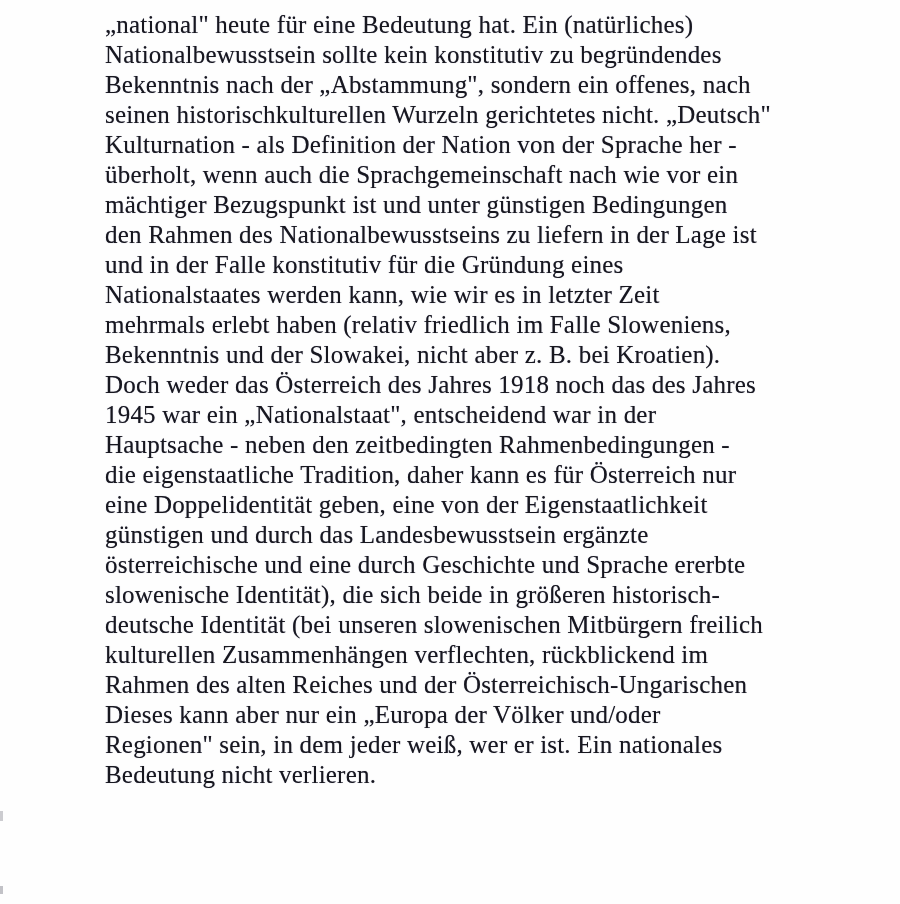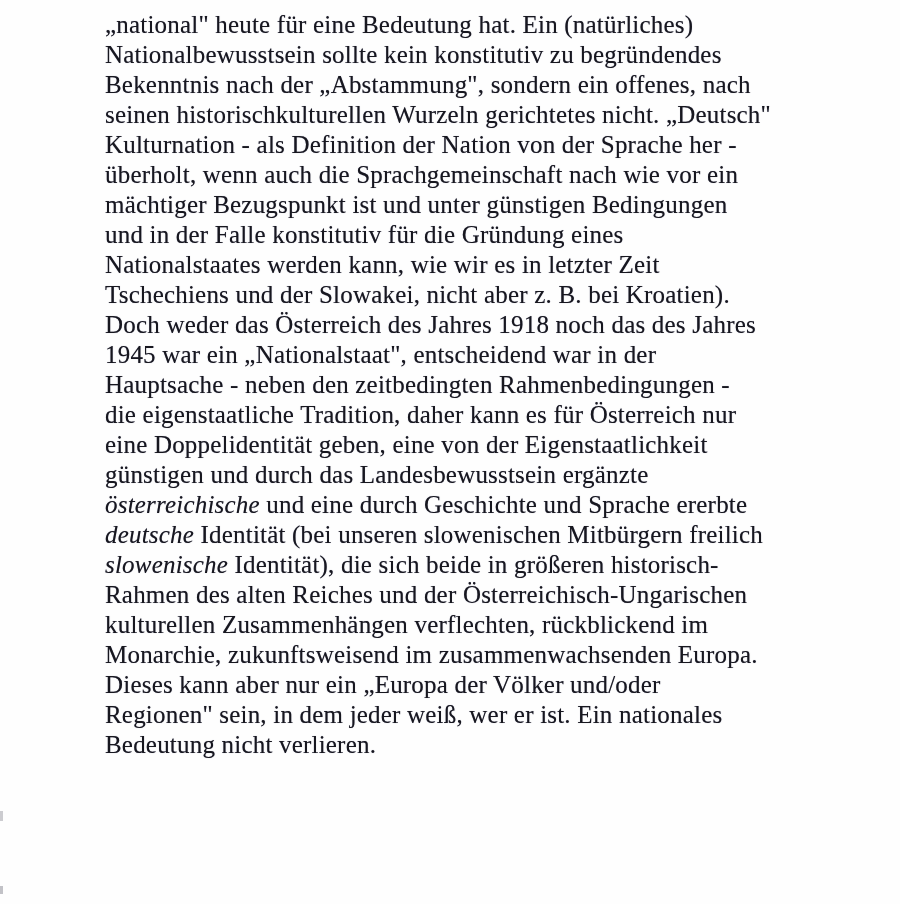--- a/index.html
+++ b/index.html
@@ -30,21 +30,21 @@
     font-size: 25px;
     line-height: 30px;
     letter-spacing: 0.2px;
     text-shadow: 0 0 0.7px rgba(35, 35, 75, 0.55);
   }
   .line {
     height: 30px;
     white-space: nowrap;
   }
   .run { font-style: normal; }
-  .run.italic { font-style: italic; }
+  .run.italic { }
   .speck {
     position: absolute;
     background: #9a9aa2;
   }
   .speck-1 { left: 0; top: 811px; width: 3px; height: 10px; opacity: .5; }
   .speck-2 { left: 0; top: 886px; width: 3px; height: 8px; opacity: .6; }
 </style>
 </head>
 <body style="background: rgb(254, 254, 254);">
 
@@ -52,32 +52,33 @@
   <div class="speck speck-1"></div>
   <div class="speck speck-2"></div>
   <div class="text-block" style="color: rgb(23, 23, 31);">
       <div class="line"><span class="run">„national" heute für eine Bedeutung hat. Ein (natürliches)</span></div>
       <div class="line"><span class="run">Nationalbewusstsein sollte kein konstitutiv zu begründendes</span></div>
       <div class="line"><span class="run">Bekenntnis nach der „Abstammung", sondern ein offenes, nach</span></div>
       <div class="line"><span class="run">seinen historischkulturellen Wurzeln gerichtetes nicht. „Deutsch"</span></div>
       <div class="line"><span class="run">Kulturnation - als Definition der Nation von der Sprache her -</span></div>
       <div class="line"><span class="run">überholt, wenn auch die Sprachgemeinschaft nach wie vor ein</span></div>
       <div class="line"><span class="run">mächtiger Bezugspunkt ist und unter günstigen Bedingungen</span></div>
+      <div class="line"><span class="run">den Rahmen des Nationalbewusstseins zu liefern in der Lage ist</span></div>
       <div class="line"><span class="run">und in der Falle konstitutiv für die Gründung eines</span></div>
       <div class="line"><span class="run">Nationalstaates werden kann, wie wir es in letzter Zeit</span></div>
-      <div class="line"><span class="run">Tschechiens und der Slowakei, nicht aber z. B. bei Kroatien).</span></div>
+      <div class="line"><span class="run">mehrmals erlebt haben (relativ friedlich im Falle Sloweniens,</span></div>
+      <div class="line"><span class="run">Bekenntnis und der Slowakei, nicht aber z. B. bei Kroatien).</span></div>
       <div class="line"><span class="run">Doch weder das Österreich des Jahres 1918 noch das des Jahres</span></div>
       <div class="line"><span class="run">1945 war ein „Nationalstaat", entscheidend war in der</span></div>
       <div class="line"><span class="run">Hauptsache - neben den zeitbedingten Rahmenbedingungen -</span></div>
       <div class="line"><span class="run">die eigenstaatliche Tradition, daher kann es für Österreich nur</span></div>
       <div class="line"><span class="run">eine Doppelidentität geben, eine von der Eigenstaatlichkeit</span></div>
       <div class="line"><span class="run">günstigen und durch das Landesbewusstsein ergänzte</span></div>
       <div class="line"><span class="run italic">österreichische</span><span class="run"> und eine durch Geschichte und Sprache ererbte</span></div>
+      <div class="line"><span class="run italic">slowenische</span><span class="run"> Identität), die sich beide in größeren historisch-</span></div>
       <div class="line"><span class="run italic">deutsche</span><span class="run"> Identität (bei unseren slowenischen Mitbürgern freilich</span></div>
-      <div class="line"><span class="run italic">slowenische</span><span class="run"> Identität), die sich beide in größeren historisch-</span></div>
+      <div class="line"><span class="run">kulturellen Zusammenhängen verflechten, rückblickend im</span></div>
       <div class="line"><span class="run">Rahmen des alten Reiches und der Österreichisch-Ungarischen</span></div>
-      <div class="line"><span class="run">kulturellen Zusammenhängen verflechten, rückblickend im</span></div>
-      <div class="line"><span class="run">Monarchie, zukunftsweisend im zusammenwachsenden Europa.</span></div>
       <div class="line"><span class="run">Dieses kann aber nur ein „Europa der Völker und/oder</span></div>
       <div class="line"><span class="run">Regionen" sein, in dem jeder weiß, wer er ist. Ein nationales</span></div>
       <div class="line"><span class="run">Bedeutung nicht verlieren.</span></div>
     </div>
 </div>
 
 </body></html>

